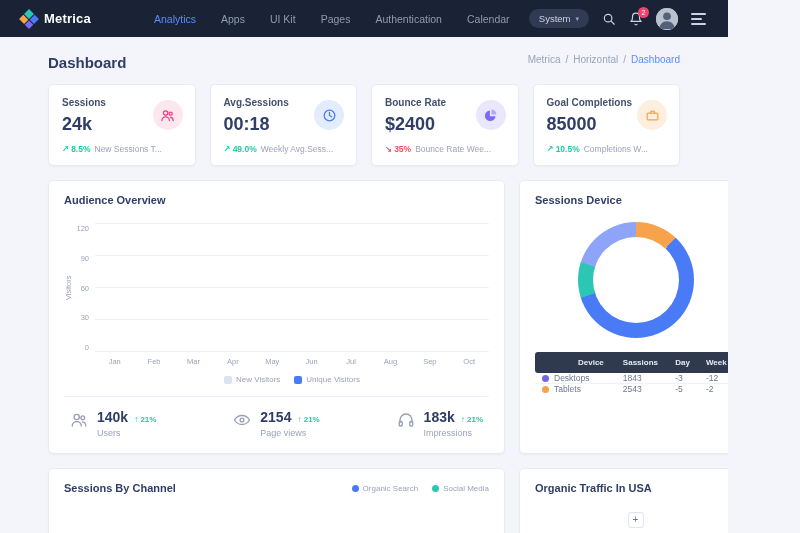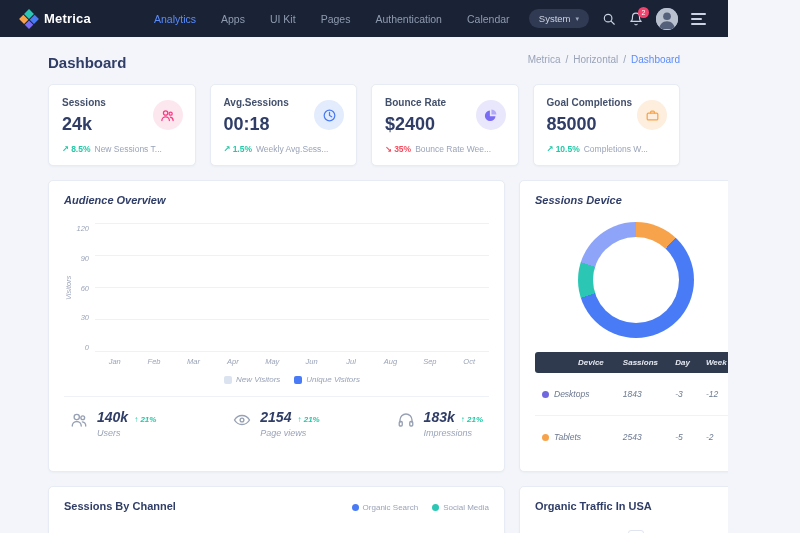--- a/index.html
+++ b/index.html
@@ -50,21 +50,21 @@
     box-shadow:0 1px 2px rgba(31,45,61,.04); padding:12px 13px 11px; }
   .stat-title { font-size:10px; font-weight:bold; color:#43506c; }
   .stat-value { font-size:18px; font-weight:bold; color:#303e67; margin-top:6px; }
   .stat-icon { position:absolute; top:15px; right:12px; width:30px; height:30px; border-radius:50%;
     display:flex; align-items:center; justify-content:center; }
   .stat-foot { margin-top:9px; font-size:8.5px; color:#9aa3b8; display:flex; align-items:center; gap:4px;
     white-space:nowrap; overflow:hidden; }
   .stat-trend { font-weight:bold; display:flex; gap:2px; }
 
   
-  .main-grid { display:grid; grid-template-columns:457px 233px; gap:14px; margin-top:14px; align-items:stretch;font-style:italic; }
+  .main-grid { display:grid; grid-template-columns:457px 233px; gap:14px; margin-top:14px; align-items:stretch; }
 
   .chart-wrap { display:flex; margin-top:18px; }
   .visitors-label { writing-mode:vertical-rl; transform:rotate(180deg); font-size:7.5px; color:#9aa3b8;
     display:flex; align-items:center; justify-content:center; height:128px; }
   .yaxis { display:flex; flex-direction:column; justify-content:space-between; align-items:flex-end;
     font-size:7.5px; color:#9aa3b8; height:128px; width:22px; padding-right:6px; }
   .chart-right { flex:1; display:flex; flex-direction:column; }
   .plot { position:relative; height:128px; display:flex; justify-content:space-around; align-items:flex-end; }
   .gridline { position:absolute; left:0; right:0; height:1px; background:#eef1f7; }
   .bar-group { width:22px; display:flex; justify-content:center; align-items:flex-end; gap:2px; position:relative; z-index:1; }
@@ -83,28 +83,28 @@
   .a-pct { font-size:8px; color:#23c9a7; font-weight:bold; }
   .a-label { font-size:9px; color:#9aa3b8; margin-top:3px; }
 
   
   .donut { width:116px; height:116px; border-radius:50%; margin:16px auto 14px; position:relative; }
   .donut-hole { position:absolute; inset:15px; background:#fff; border-radius:50%; }
   .device-table { width:100%; border-collapse:collapse; font-size:8.5px; }
   .device-table th { background:#2f3a4f; color:#e6eaf2; font-weight:bold; font-size:8px; text-align:left; padding:6px 7px; }
   .device-table th:first-child { border-radius:3px 0 0 3px;padding-left:43px; }
   .device-table th:last-child { border-radius:0 3px 3px 0; }
-  .device-table td { padding:16px 7px; color:#6b7890; border-bottom:1px solid #f0f2f7; }
+  .device-table td { padding:0 7px; color:#6b7890; border-bottom:1px solid #f0f2f7; }
   .device-table tr:last-child td { border-bottom:none; }
   .dot { display:inline-block; width:7px; height:7px; border-radius:50%; margin-right:5px; vertical-align:middle; }
 
   
   .bottom-grid { display:grid; grid-template-columns:457px 233px; gap:14px; margin-top:14px; }
   .bottom-grid .card { min-height:140px; }
-  .channel-head { display:flex; justify-content:space-between; align-items:flex-end; }
+  .channel-head { display:flex; justify-content:space-between; align-items:center; }
   .channel-legend { display:flex; gap:14px; font-size:8px; color:#9aa3b8; align-items:center; }
   .map-area { position:relative; height:80px; margin-top:10px; }
   .zoom-btn { position:absolute; left:50%; top:8px; transform:translateX(-50%); width:16px; height:16px;
     border:1px solid #dfe4ee; border-radius:3px; background:#fff; color:#6b7890; font-size:10px; line-height:1;
     display:flex; align-items:center; justify-content:center; cursor:pointer; }
 </style>
 </head>
 <body>
 
 <div class="app">
@@ -200,21 +200,21 @@
         <div class="stat-value">00:18</div>
         <div class="stat-icon" style="background: rgb(227, 236, 253); color: rgb(74, 123, 246);">
           <svg width="15" height="15" viewBox="0 0 24 24" fill="none" stroke="currentColor" stroke-width="2" stroke-linecap="round">
               <circle cx="12" cy="12" r="8.5"></circle>
               <path d="M12 7v5l3.5 2"></path>
             </svg>
         </div>
         <div class="stat-foot">
           <span class="stat-trend" style="color: rgb(35, 201, 167);">
               <span>↗</span>
-              <span>1.5%</span>
+              <span>49.0%</span>
             </span>
           <span class="stat-note">Weekly Avg.Sess...</span>
         </div>
       </div>
 
       <div class="stat-card">
         <div class="stat-title">Bounce Rate</div>
         <div class="stat-value">$2400</div>
         <div class="stat-icon" style="background: rgb(233, 231, 251); color: rgb(123, 108, 246);">
           <svg width="15" height="15" viewBox="0 0 24 24">

